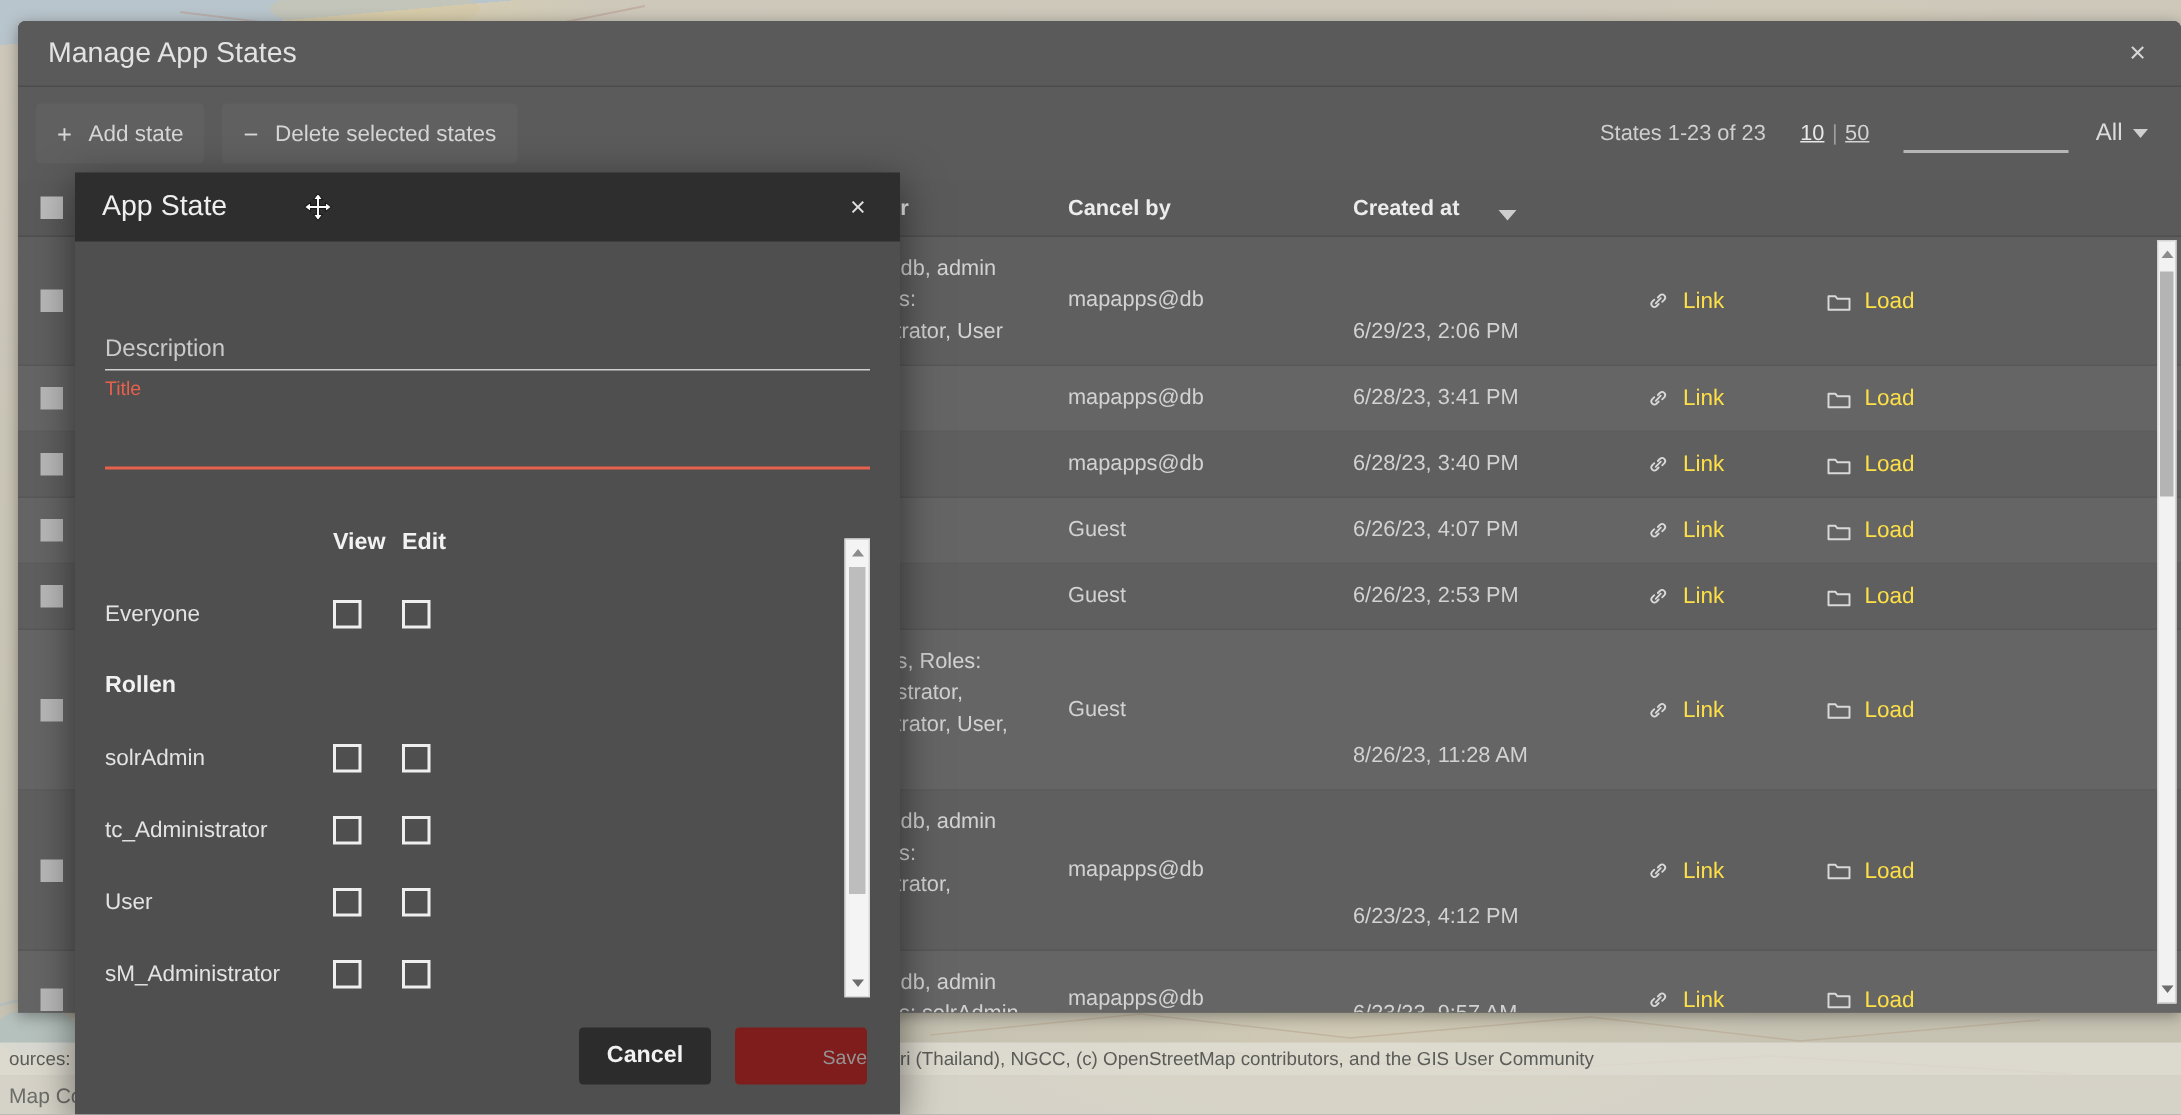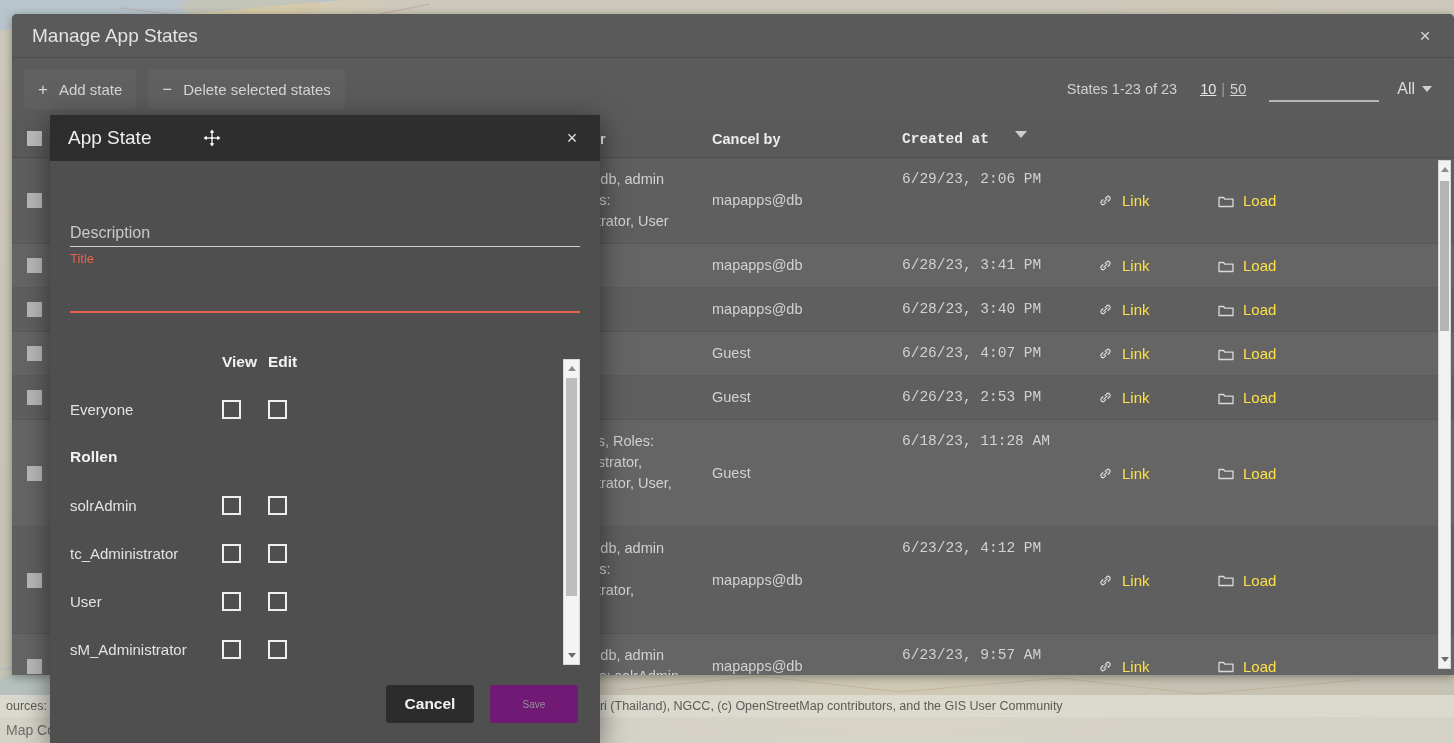--- a/index.html
+++ b/index.html
@@ -208,21 +208,21 @@
     color: #d2d2d2;
   }
   .tbl-row:nth-child(odd) { background: #5f5f5f; }
   .tbl-row:nth-child(even) { background: #656565; }
 
   .c-check { width: 44px; flex: 0 0 44px; display: flex; align-items: center; justify-content: center; }
   .c-title { width: 236px; flex: 0 0 236px; padding: 0 10px; display: flex; align-items: center; }
   .c-view  { width: 224px; flex: 0 0 224px; padding: 0 10px; display: flex; align-items: center; }
   .c-edit  { width: 186px; flex: 0 0 186px; padding: 0 10px; display: flex; align-items: center; }
   .c-by    { width: 190px; flex: 0 0 190px; padding: 0 10px; display: flex; align-items: center; }
-  .c-at    { width: 196px; flex: 0 0 196px; padding: 0 10px; display: flex; align-items: flex-start; font-family: Liberation Mono, monospace; }
+  .c-at    { width: 196px; flex: 0 0 196px; padding: 0 10px; display: flex; align-items: flex-end; }
   .c-link  { width: 120px; flex: 0 0 120px; padding: 0 10px; display: flex; align-items: center; }
   .c-load  { width: 140px; flex: 0 0 140px; padding: 0 10px; display: flex; align-items: center; }
 
   .tbl-head .c-at { gap: 26px; }
   .sort-caret {
     width: 0; height: 0;
     border-left: 6px solid transparent;
     border-right: 6px solid transparent;
     border-top: 7px solid #cdcdcd;
   }
@@ -456,27 +456,28 @@
     border: none;
     border-radius: 3px;
     font-size: 15.5px;
     font-weight: bold;
     font-family: "Liberation Sans", sans-serif;
     cursor: pointer;
   }
   .btn-save {
     min-width: 88px;
     height: 38px;
-    background: #701a75;
+    background: #7f1d1d;
     color: #949494;
     border: none;
     border-radius: 3px;
-    font-size: 10px;
+    font-size: 13px;
     font-family: "Liberation Sans", sans-serif;
     cursor: default;
+    text-align: right;
   }
 </style>
 </head>
 <body>
 
 <div id="app-root">
 
   <div class="map-canvas">
     <svg class="map-lines" viewBox="0 0 1454 743" preserveAspectRatio="none">
       <path d="M120 8 L300 30 L430 4" stroke="#b99c92" stroke-width="1.2" fill="none"></path>
@@ -698,21 +699,21 @@
             </div>
           </div>
           <div class="tbl-row">
             <div class="c-check">
               <span class="chk-box"></span>
             </div>
             <div class="c-title row-cell-pad"></div>
             <div class="c-view row-cell-pad">er,</div>
             <div class="c-edit row-cell-pad">admin users, Roles: sM_Administrator, tc_Administrator, User, maAdmin</div>
             <div class="c-by row-cell-pad">Guest</div>
-            <div class="c-at row-cell-pad">6/18/23, 11:28 AM</div>
+            <div class="c-at row-cell-pad">8/26/23, 11:28 AM</div>
             <div class="c-link">
               <span class="act-link">
                 <span class="icon-link">
                   <svg width="15" height="15" viewBox="0 0 16 16">
                     <path d="M6.2 9.8 L9.8 6.2 M5.2 7.2 L3.6 8.8 a2.2 2.2 0 0 0 3.1 3.1 L8.3 10.3 M7.7 5.7 L9.3 4.1 a2.2 2.2 0 0 1 3.1 3.1 L10.8 8.8" stroke="#d9d9d9" stroke-width="1.3" fill="none" stroke-linecap="round"></path>
                   </svg>
                 </span>
                 <span>Link</span>
               </span>
             </div>

